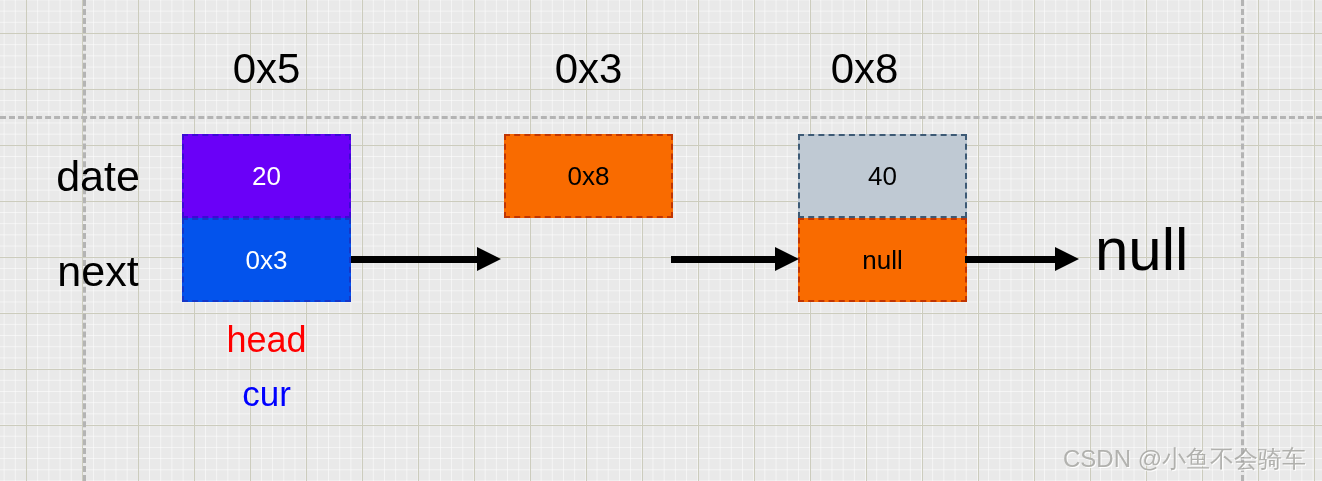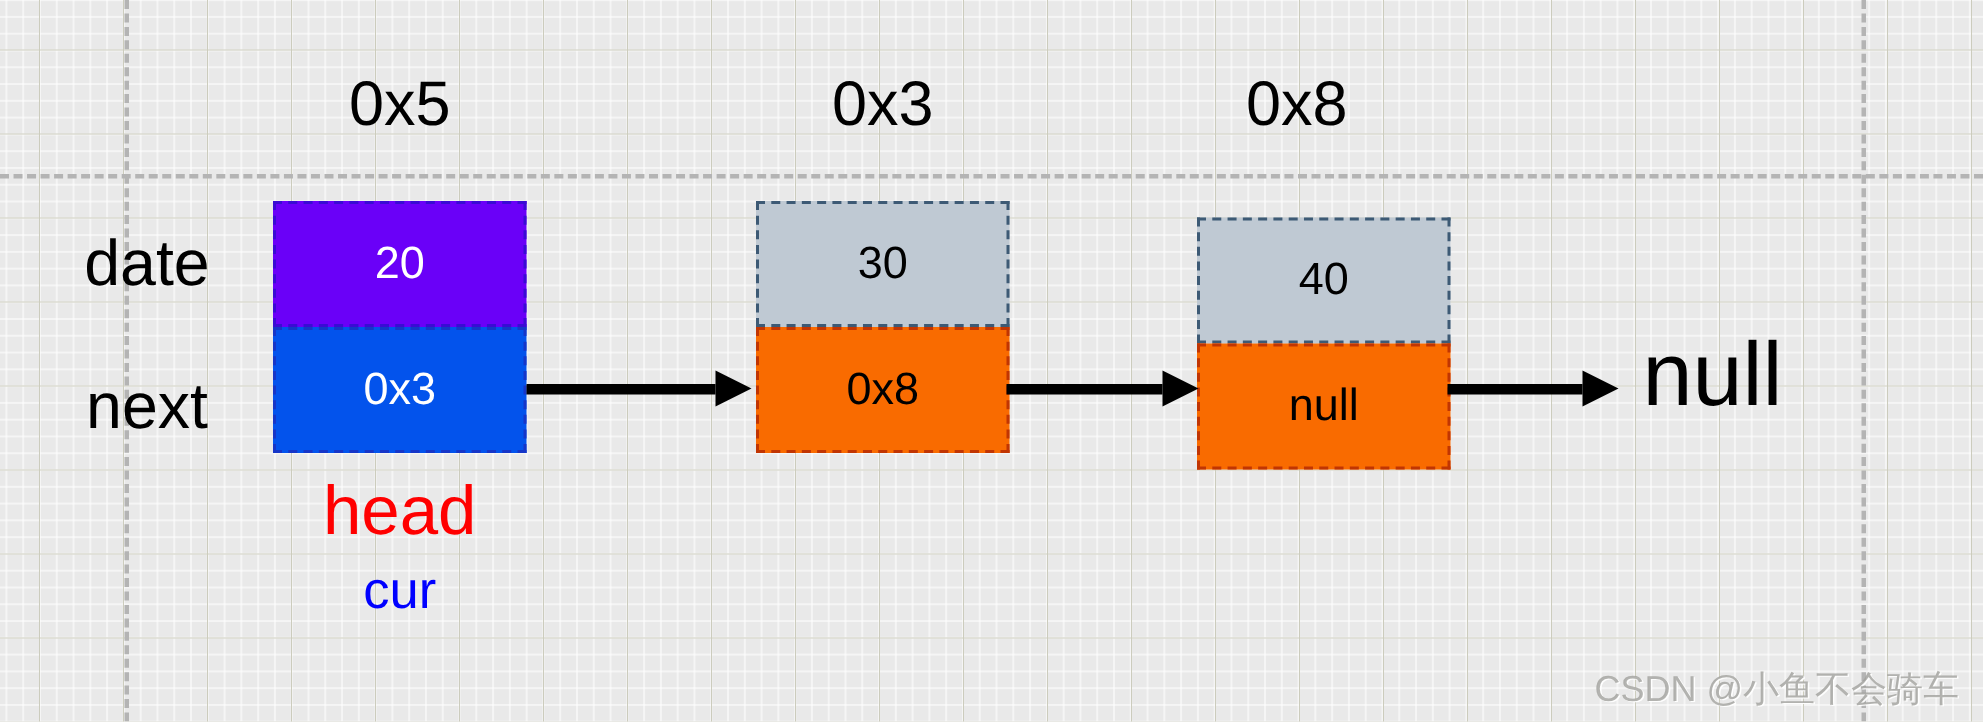--- a/index.html
+++ b/index.html
@@ -30,44 +30,44 @@
         font-size:42px;line-height:46px;color:#000;}
   .addr1{left:182px;} .addr2{left:504px;} .addr3{left:780px;}
 
   
   .rowlabel{position:absolute;left:34px;width:128px;text-align:center;
             font-size:43px;line-height:44px;color:#000;}
   .rowlabel-data{top:154px;} .rowlabel-next{top:249px;}
 
   
   .node{position:absolute;width:169px;top:134px;}
-  .node1{left:182px;} .node2{left:504px;} .node3{left:798px;margin-top:11px;}
+  .node1{left:182px;} .node2{left:504px;} .node3{left:798px;}
   .cell{height:84px;box-sizing:border-box;display:flex;align-items:center;
-        justify-content:center;font-size:30px;border:2px dashed;}
+        justify-content:center;font-size:26px;border:2px dashed;}
   .node1 .cell-data{background:#6a00f8;border-color:#3a0bd4;color:#ffffff;}
   .node1 .cell-next{background:#0353ec;border-color:#1636c8;color:#ffffff;}
   .cell-data{background:#bfc9d3;border-color:#3d5a75;color:#000;}
   .cell-next{background:#f96b00;border-color:#c13502;color:#000;}
 
   
   .arrow{position:absolute;top:247px;height:24px;display:flex;align-items:center;}
   .arrow-shaft{flex:1;height:7px;background:#000;}
   .arrow-tip{width:0;height:0;border-top:12px solid transparent;
              border-bottom:12px solid transparent;border-left:24px solid #000;}
   .arrow1{left:351px;width:150px;}
   .arrow2{left:671px;width:128px;}
   .arrow3{left:965px;width:114px;}
 
   
   .terminal{position:absolute;left:1095px;top:217px;font-size:60px;
             line-height:66px;color:#000;}
 
   
   .ptr{position:absolute;left:182px;width:169px;text-align:center;line-height:48px;}
-  .ptr-head{top:316px;font-size:46px;color:#ff0000;}
+  .ptr-head{top:316px;font-size:36px;color:#ff0000;}
   .ptr-cur{top:370px;font-size:35px;color:#0000ff;}
 
   
   .watermark{position:absolute;right:16px;bottom:6px;font-size:24px;
              color:rgba(160,160,156,0.8);
              text-shadow:1px 1px 0 rgba(255,255,255,0.95);}
 </style>
 </head>
 <body>
 
@@ -83,21 +83,20 @@
 
   <div class="rowlabel rowlabel-data">date</div>
   <div class="rowlabel rowlabel-next">next</div>
 
   <div class="node node1">
     <div class="cell cell-data">20</div>
     <div class="cell cell-next">0x3</div>
   </div>
 
   <div class="node node2">
-    <div class="cell cell-data">30</div>
     <div class="cell cell-next">0x8</div>
   </div>
 
   <div class="node node3">
     <div class="cell cell-data">40</div>
     <div class="cell cell-next">null</div>
   </div>
 
   <div class="arrow arrow1">
     <div class="arrow-shaft"></div>

